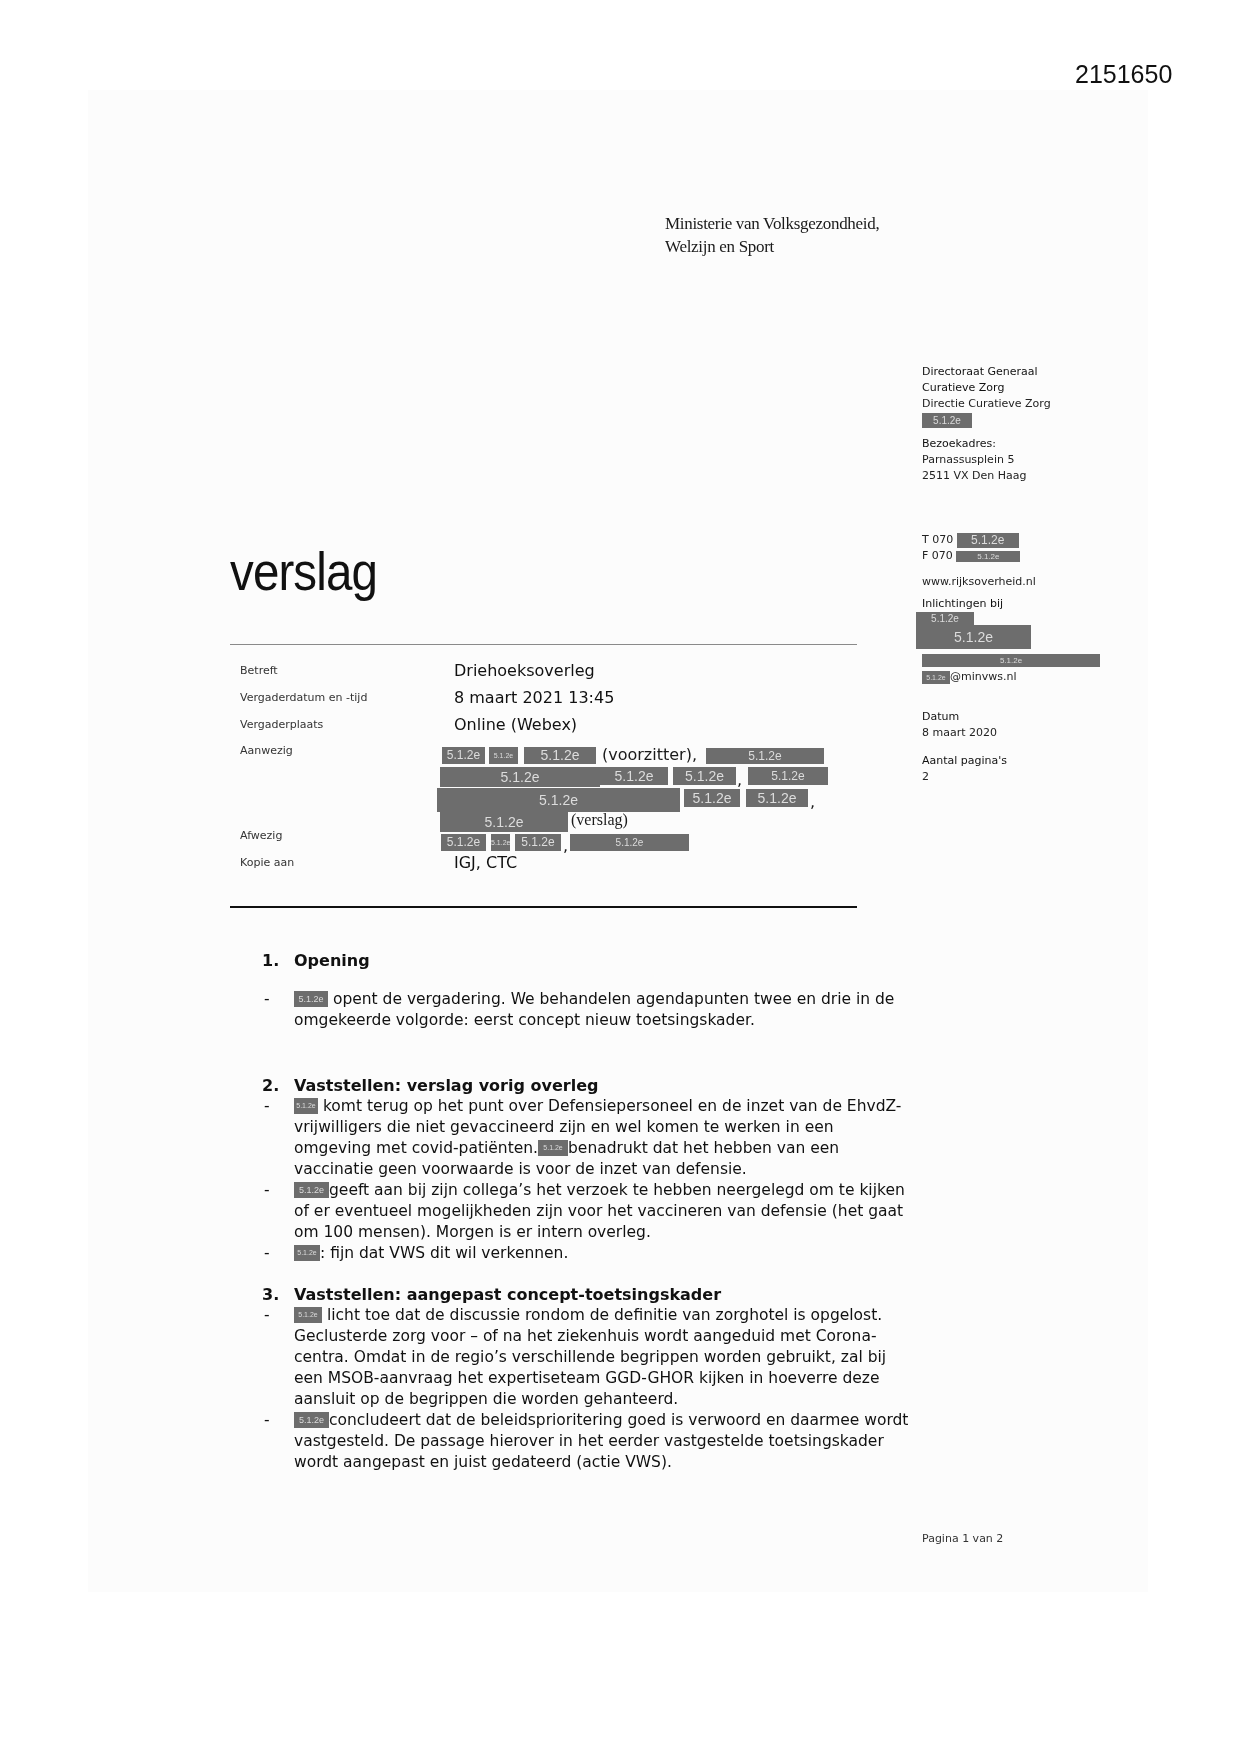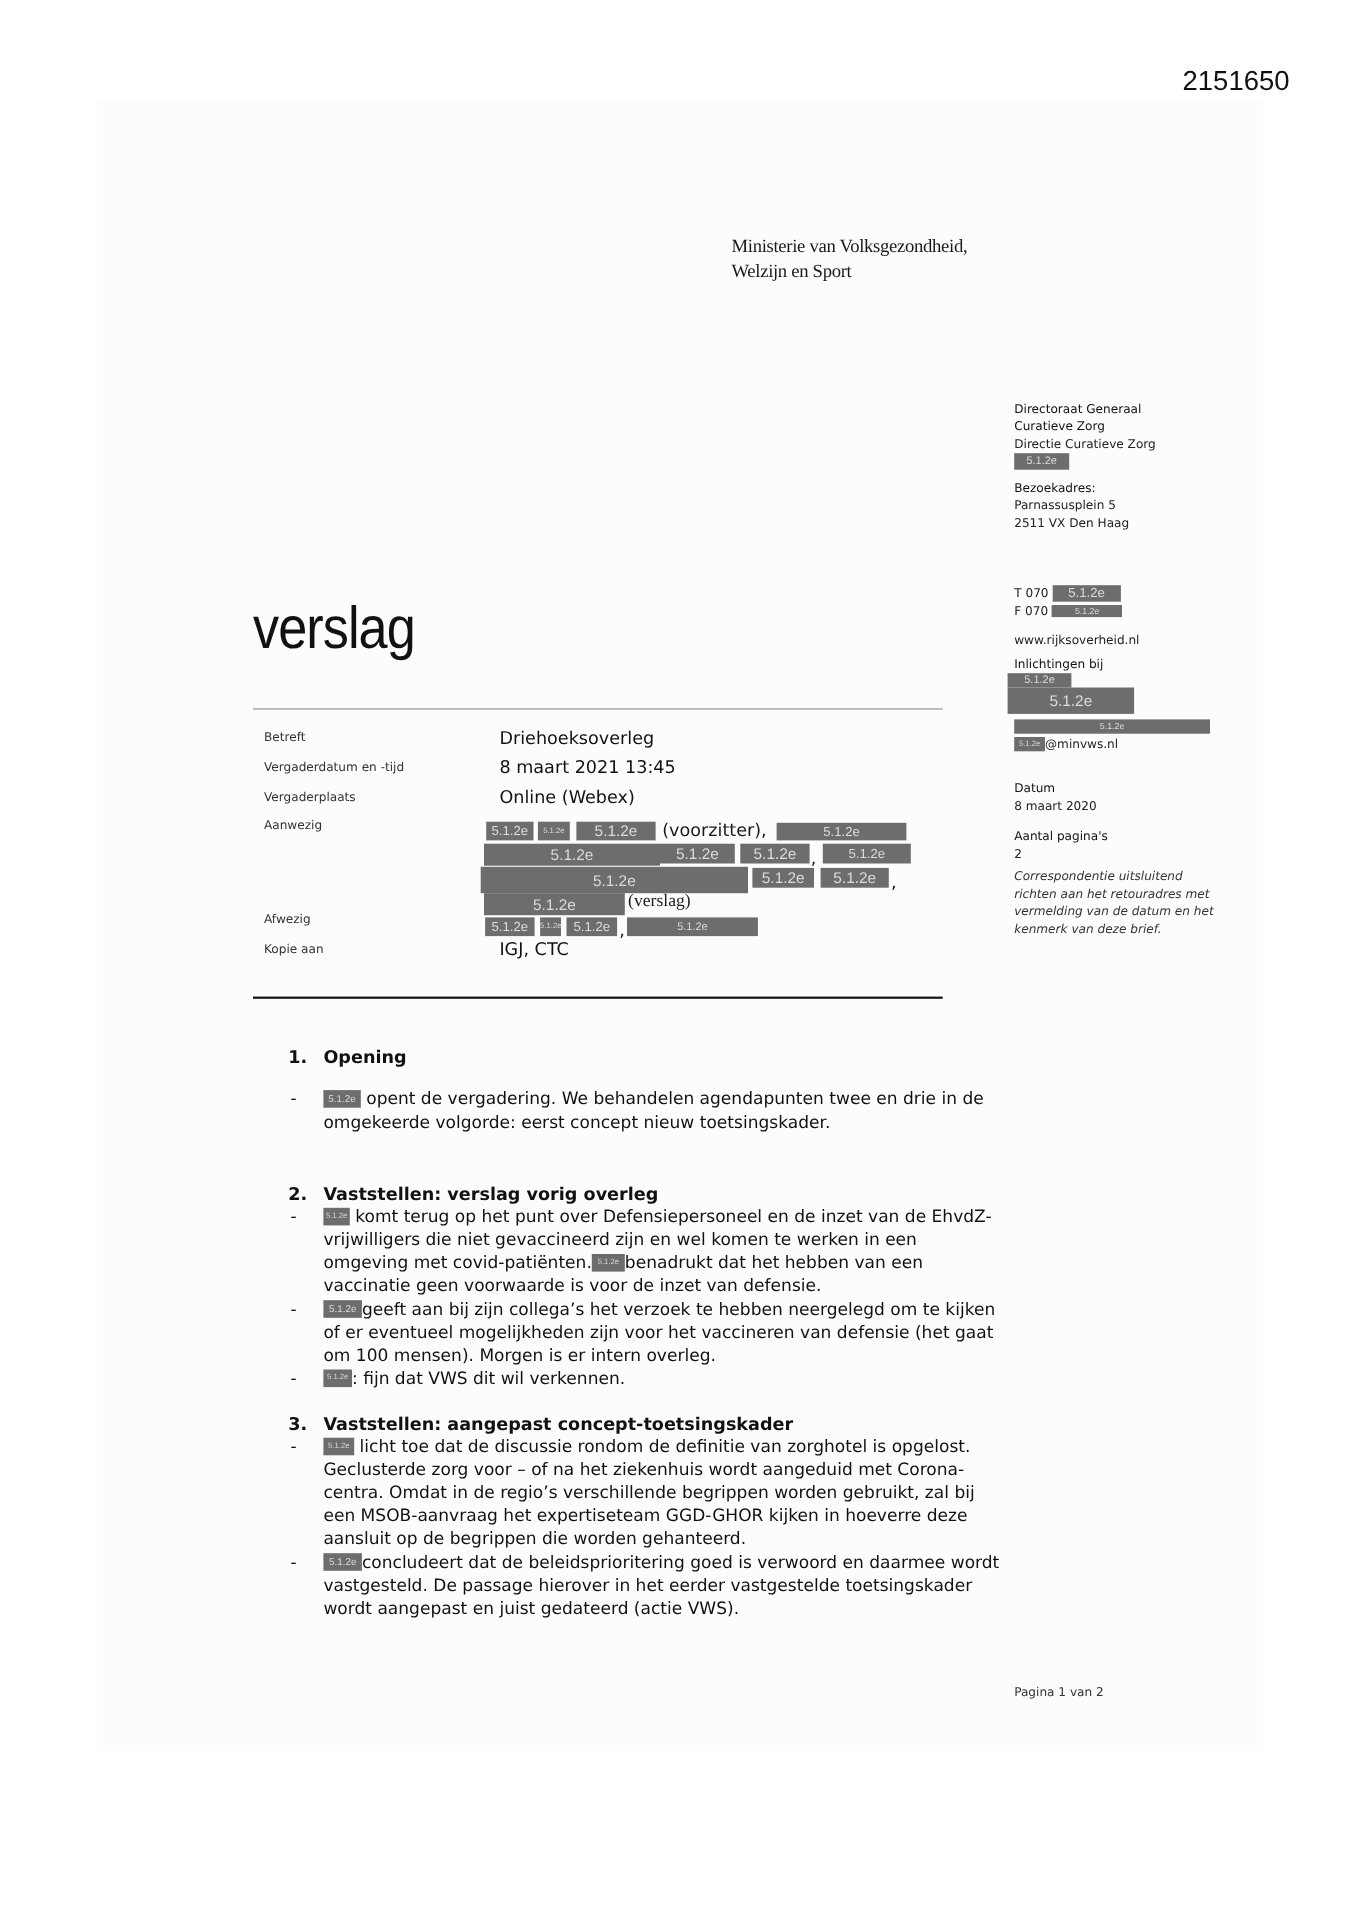--- a/index.html
+++ b/index.html
@@ -127,21 +127,20 @@
     <span class="red abs" style="left:0;top:0;width:178px;height:13px;font-size:8px;line-height:13px;">5.1.2e</span>
   </div>
   <div style="height:16px;"><span class="red" style="width:28px;height:13px;font-size:7px;line-height:13px;">5.1.2e</span><span>@minvws.nl</span></div>
   <div style="height:24px;"></div>
   <div class="b">Datum</div>
   <div>8 maart 2020</div>
   <div style="height:12px;"></div>
   <div class="b">Aantal pagina's</div>
   <div>2</div>
   <div style="height:4px;"></div>
-  <div class="it" style="width:185px;">Correspondentie uitsluitend richten aan het retouradres met vermelding van de datum en het kenmerk van deze brief.</div>
 </div>
 
 <div class="body">
   <div class="sec-h">
     <span class="num">1.</span>
     <span>Opening</span>
   </div>
   <div style="height:18px;"></div>
   <div class="bullet">
     <span class="dash">-</span>

